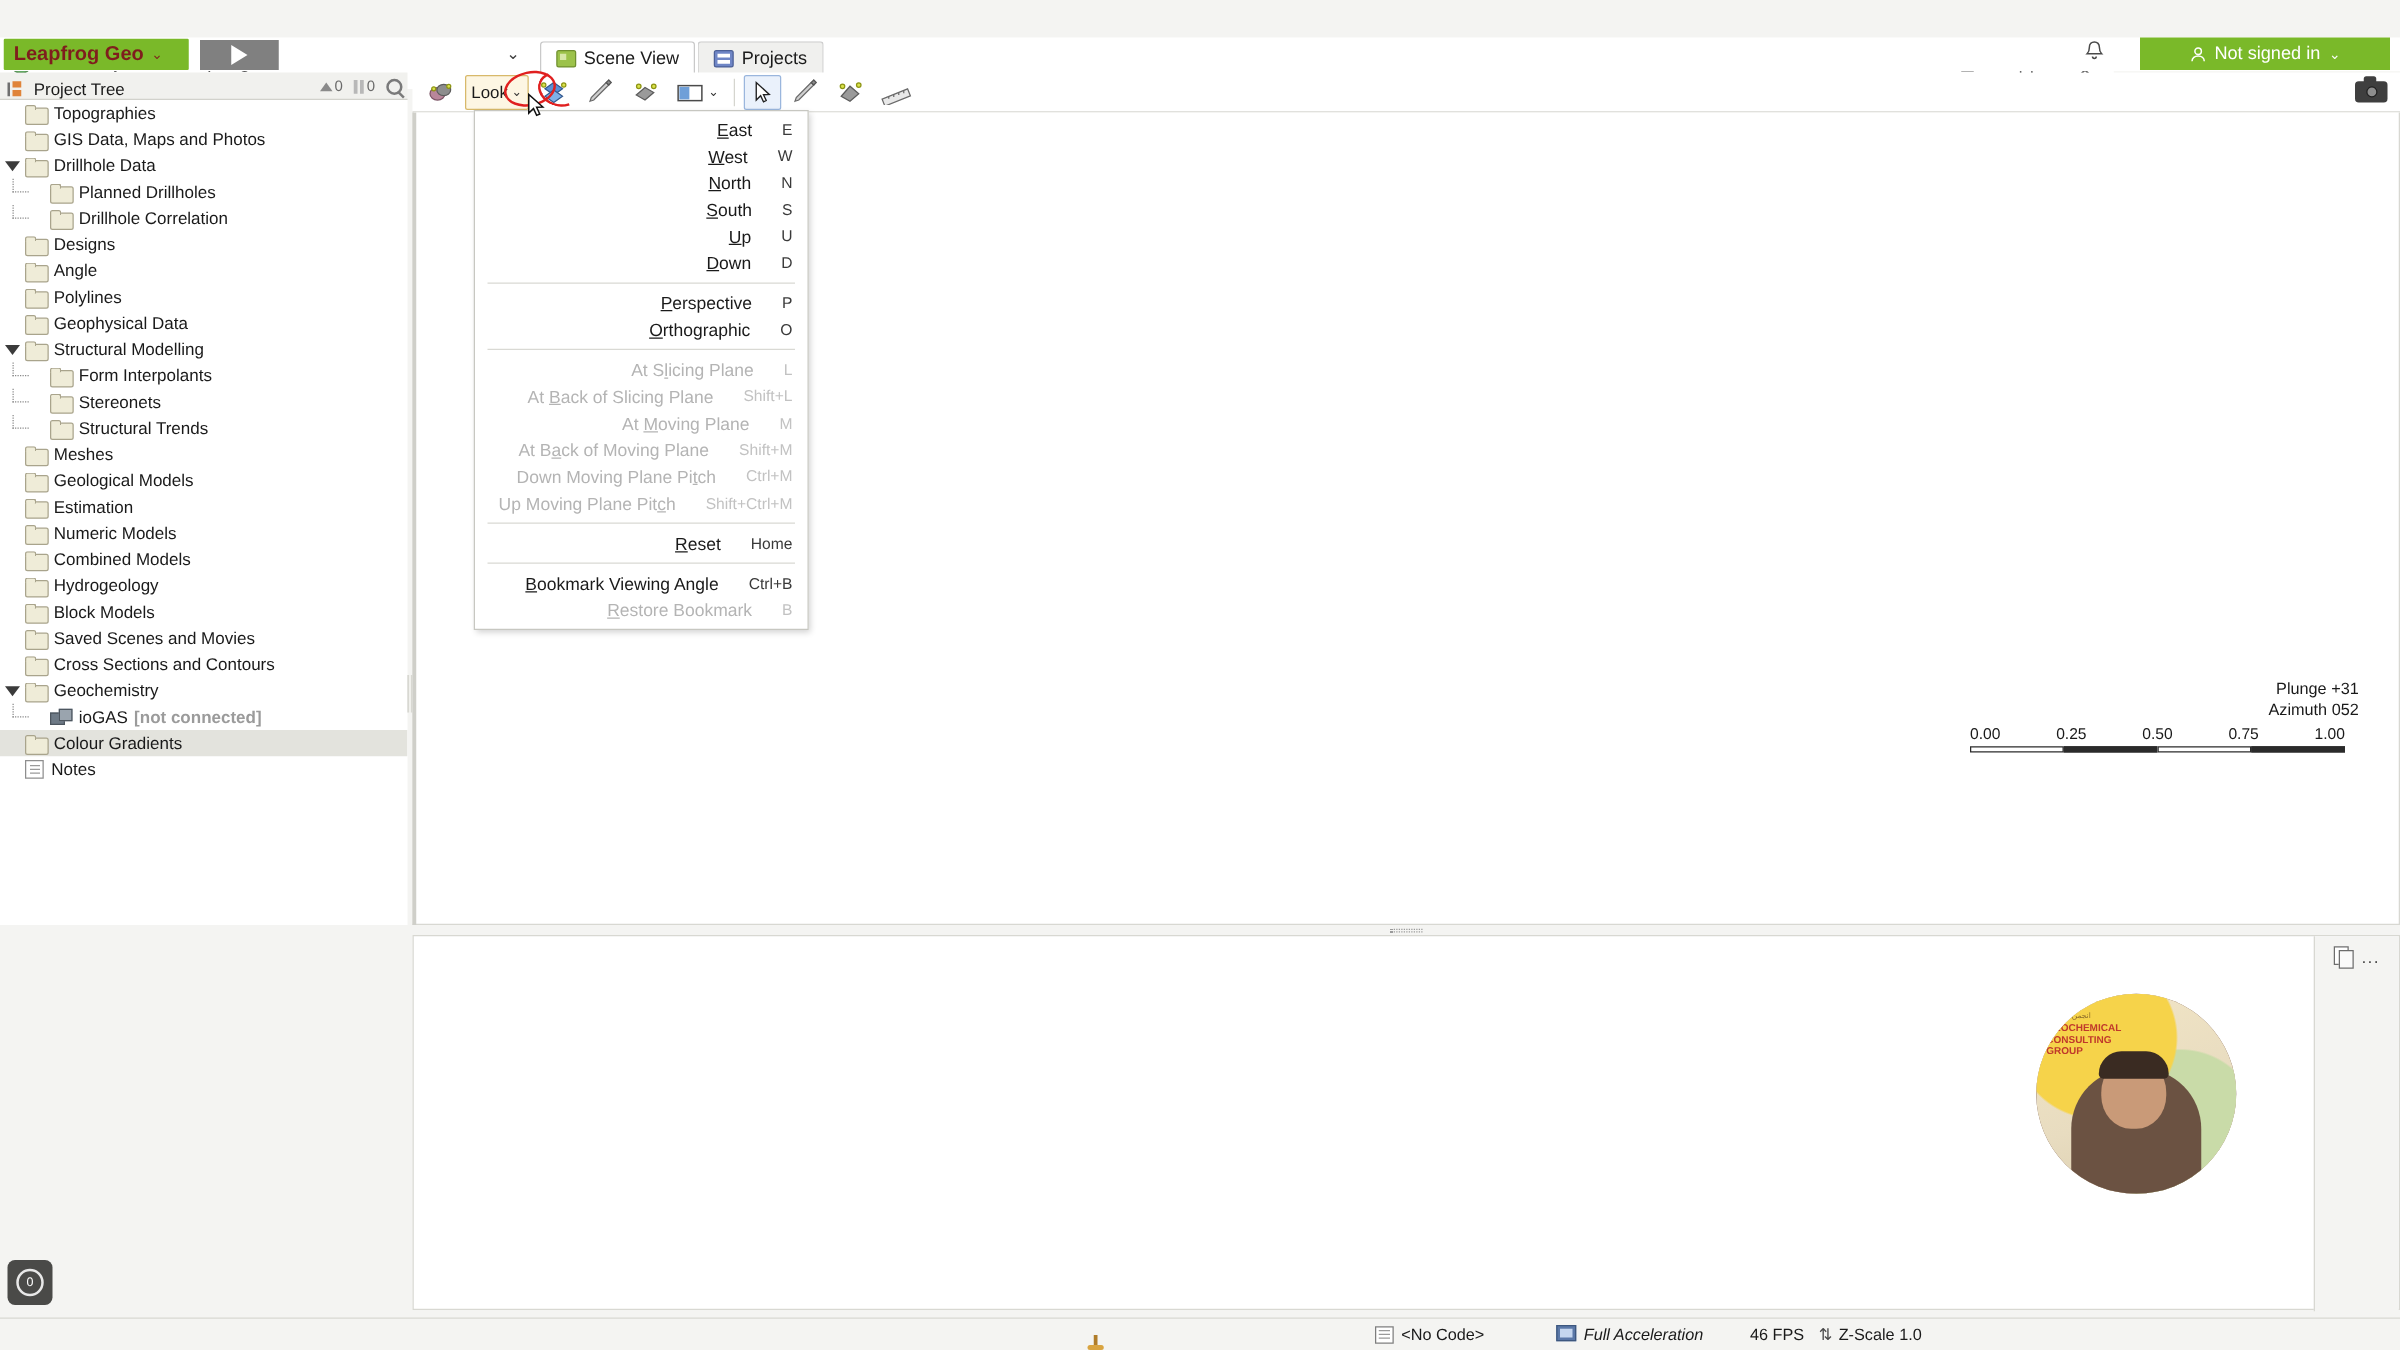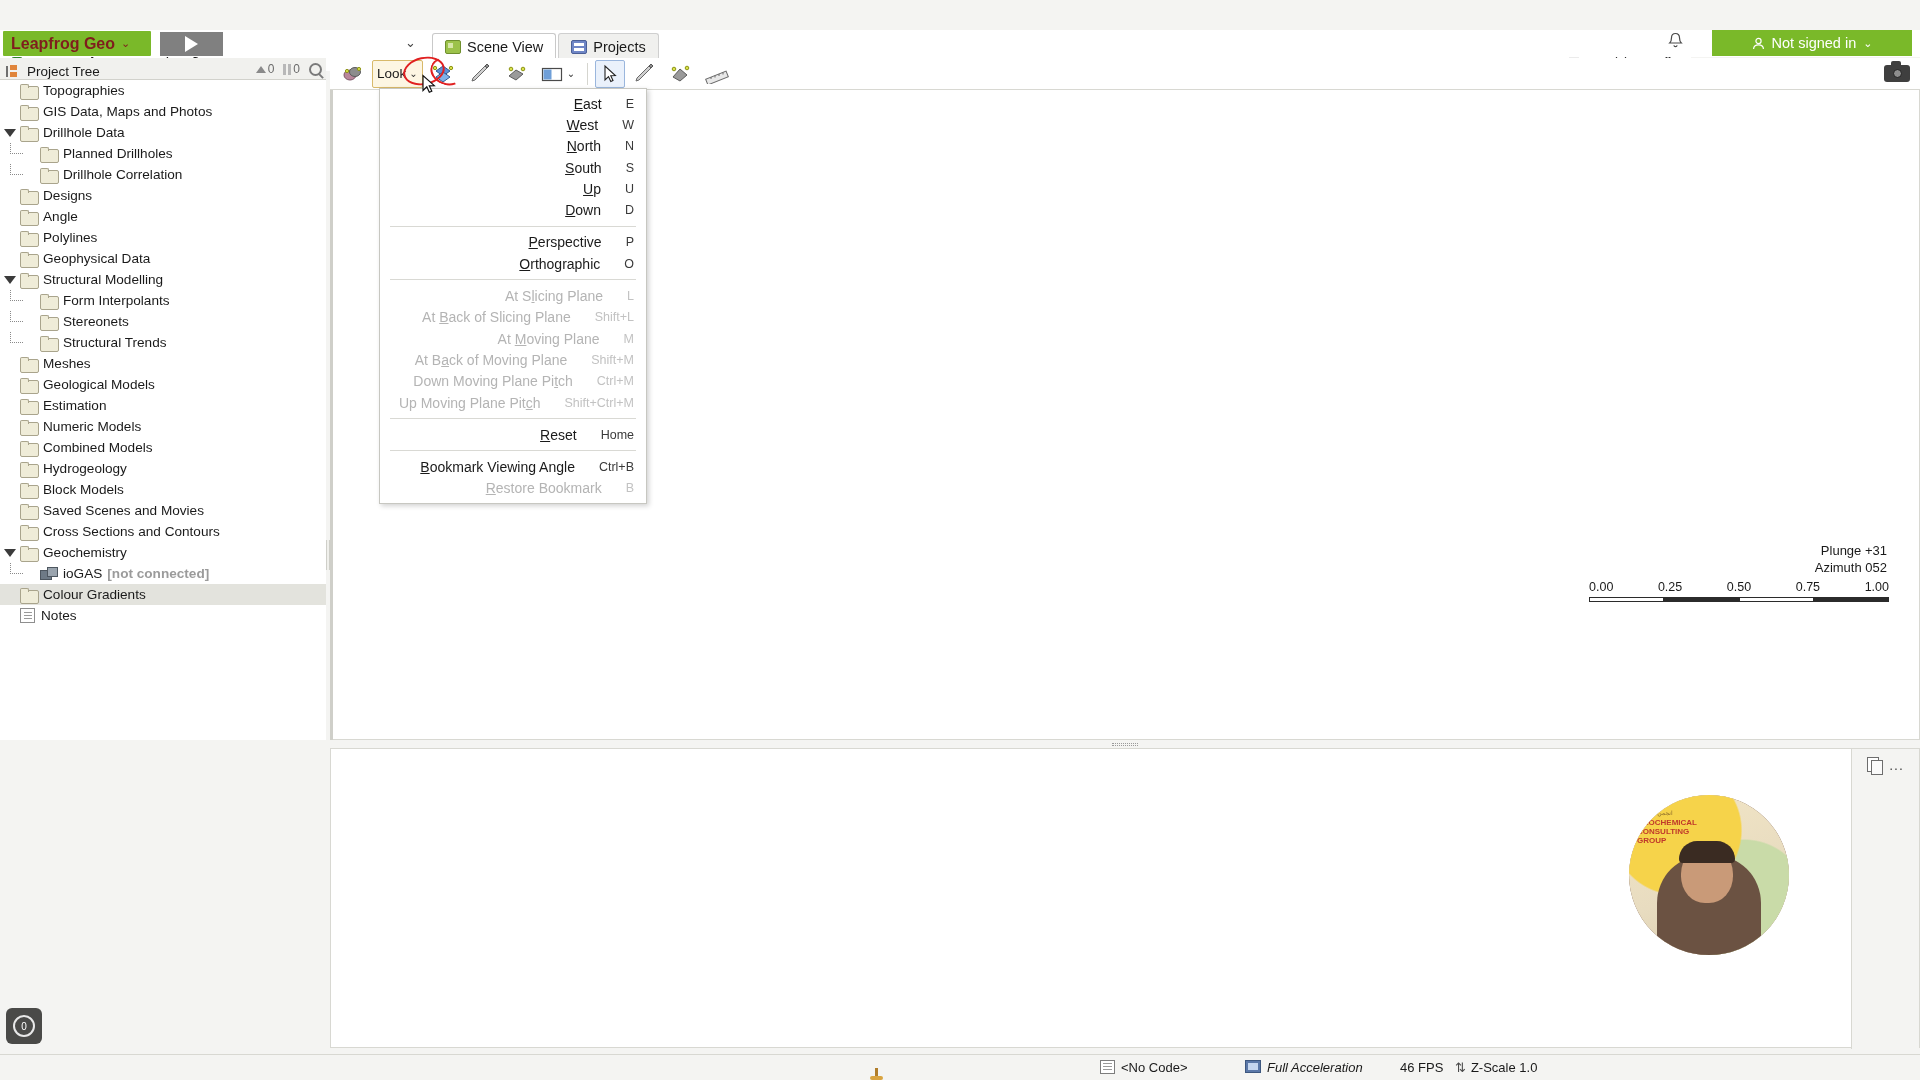--- a/index.html
+++ b/index.html
@@ -209,21 +209,21 @@
   }
   .scene-border-left {
     position: absolute; left: 330px; top: 90px; width: 3px; height: 650px;
     background: #cfcfc9;
   }
   .scene-orient {
     position: absolute; right: 32px; top: 452px; text-align: right;
     font-size: 13px; color: #1a1a1a; line-height: 17px;
   }
   .scalebar {
-    position: absolute; right: 30px; top: 490px; width: 300px;
+    position: absolute; right: 43px; top: 490px; width: 300px;
   }
   .scale-labels {
     display: flex; justify-content: space-between; font-size: 12.5px; color: #1a1a1a;
     margin-bottom: 3px;
   }
   .scale-track { display: flex; height: 5px; width: 300px; }
   .scale-track i { flex: 1; display: block; }
   .scale-track i:nth-child(odd) { background: #ffffff; border: 1px solid #2b2b2b; }
   .scale-track i:nth-child(even) { background: #2b2b2b; border: 1px solid #2b2b2b; }
 
@@ -290,21 +290,21 @@
   }
   .wc-logo span { display:block; }
   .wc-logo .sm { color:#8a6a2a; font-size:6px; font-weight:normal; }
 
   
   .statusbar {
     position: absolute; left: 0; bottom: 0; width: 1920px; height: 26px;
     background: #f4f4f2; border-top: 1px solid #d8d8d2;
     display: flex; align-items: center; font-size: 13px; color: #1a1a1a;
   }
-  .sb-nocode { position: absolute; left: 1100px; display:flex; align-items:flex-start; gap:6px; }
+  .sb-nocode { position: absolute; left: 1100px; display:flex; align-items:flex-end; gap:6px; }
   .sb-accel { position: absolute; left: 1245px; display:flex; align-items:flex-start; gap:6px;font-style:italic; }
   .sb-fps { position: absolute; left: 1400px; }
   .sb-zscale { position: absolute; left: 1455px; display:flex; align-items:center; gap:5px; }
   .sb-centre { position: absolute; left: 870px; }
   .code-ic {
     width: 15px; height: 14px; border: 1px solid #7d7d7d; background: #ffffff; position: relative;
   }
   .code-ic::after {
     content:""; position:absolute; left:2px; top:2px; width:9px; height:1px; background:#9a9a9a;
     box-shadow: 0 3px 0 #9a9a9a, 0 6px 0 #9a9a9a;

